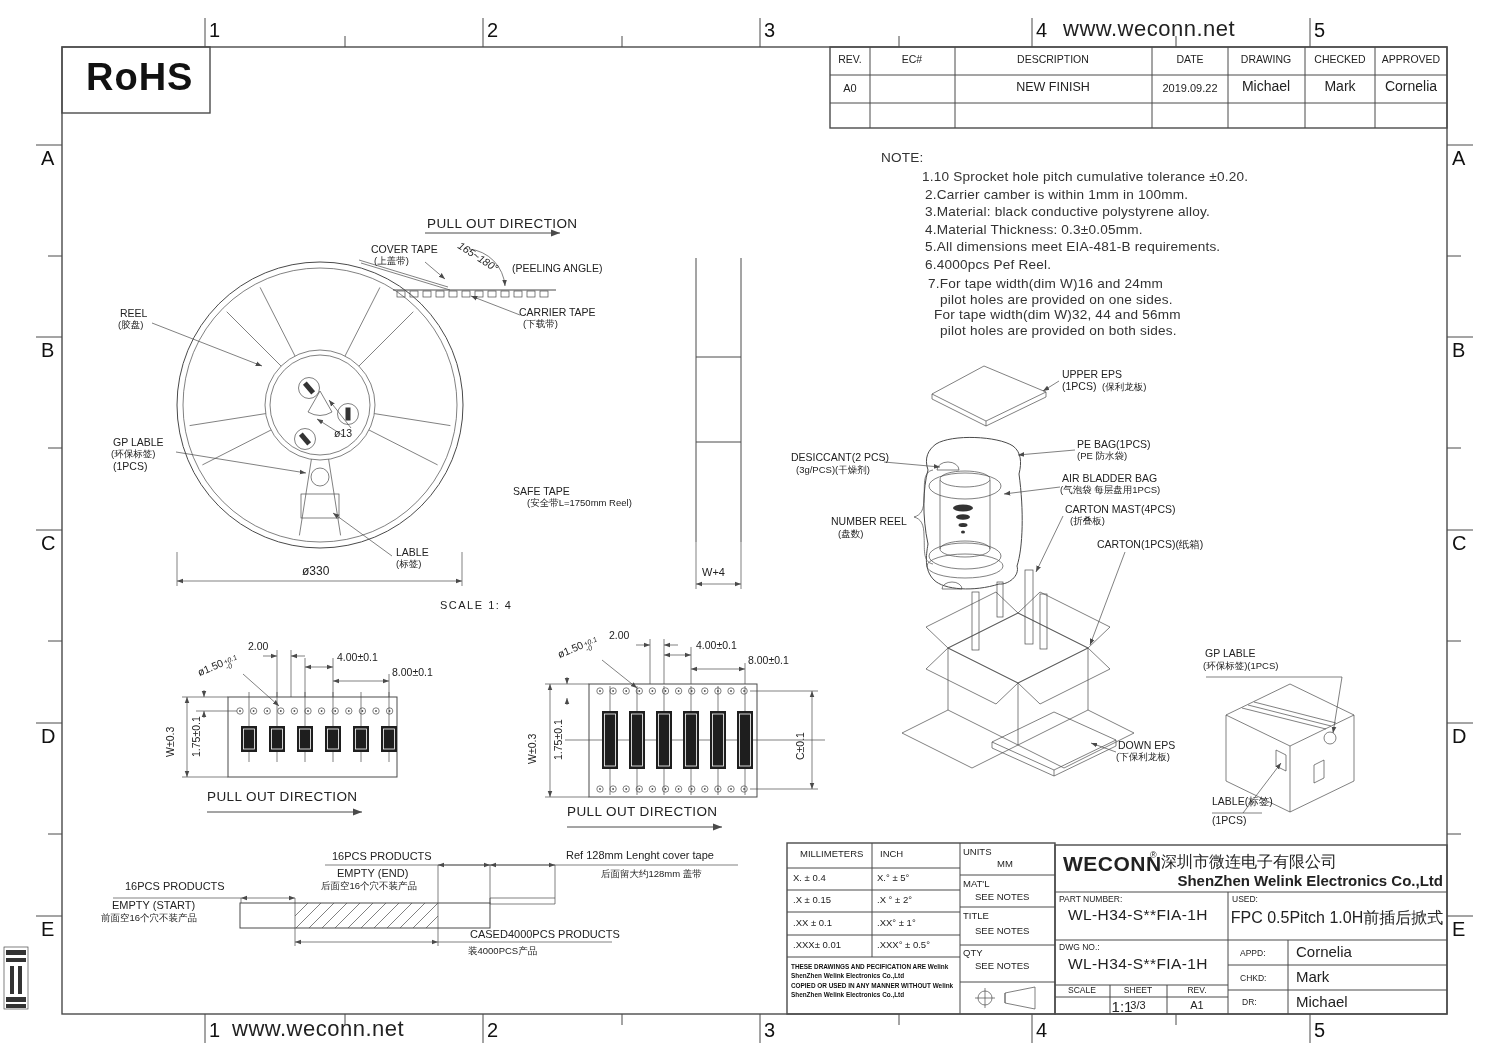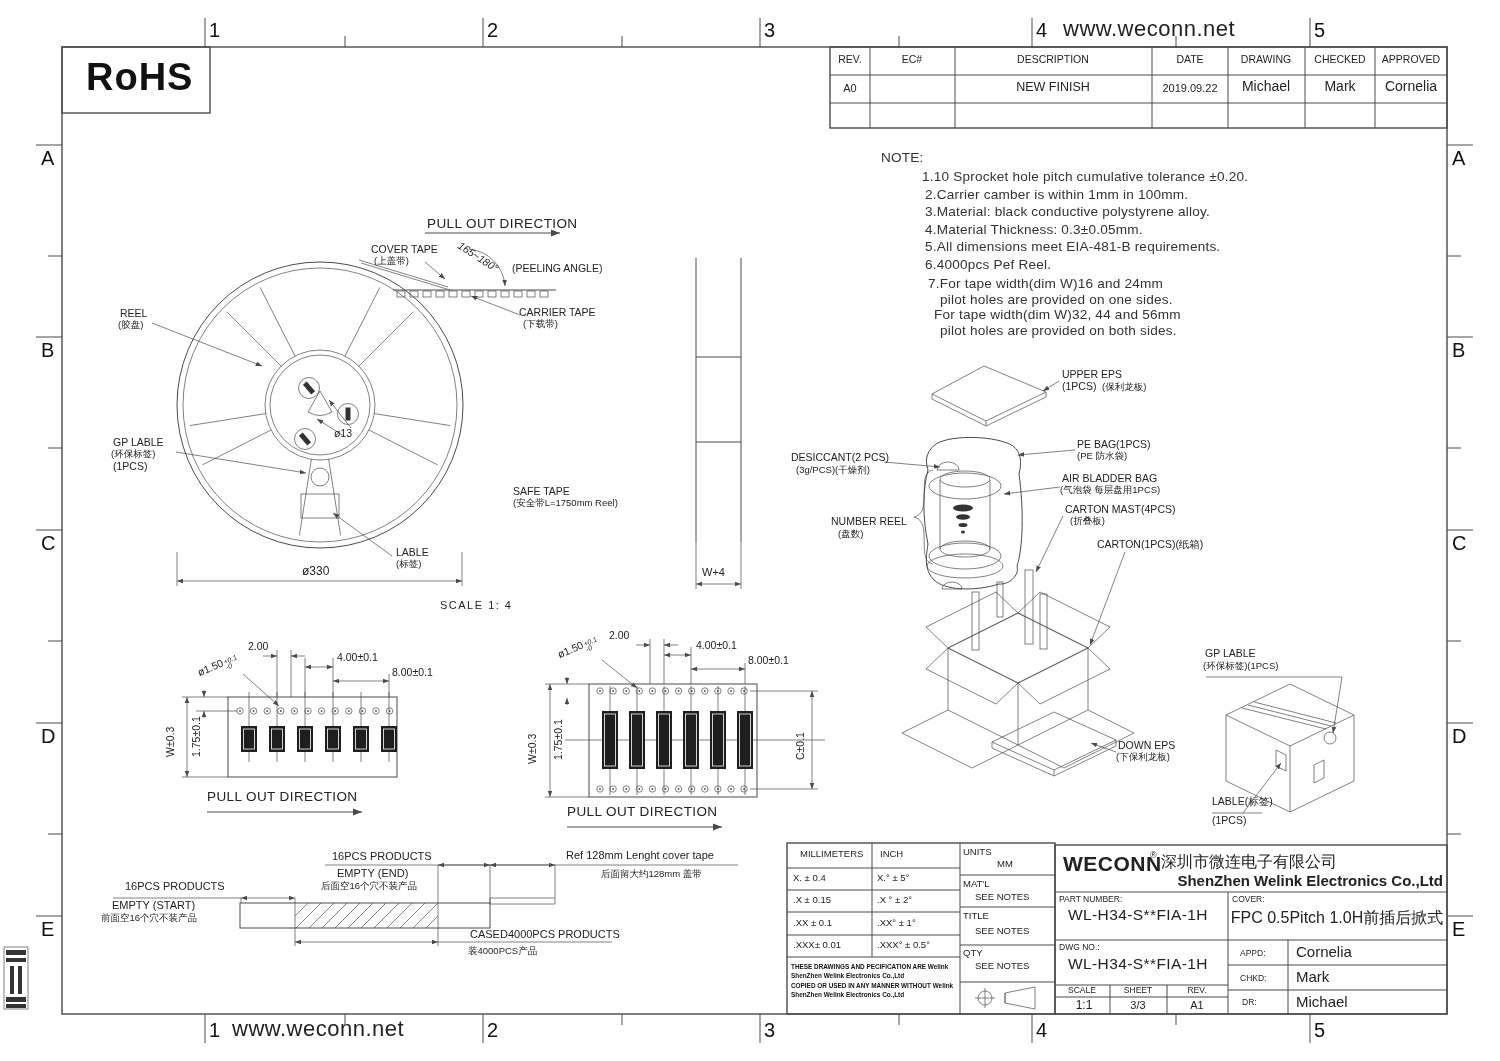--- a/index.html
+++ b/index.html
@@ -446,21 +446,21 @@
 <div class="t s10" style="left:512px;top:263px">(PEELING ANGLE)</div>
 <div class="t s10" style="left:519px;top:307px">CARRIER TAPE</div>
 <div class="t cn" style="left:523px;top:319px">(下载带)</div>
 <div class="t s10" style="left:120px;top:308px">REEL</div>
 <div class="t cn" style="left:118px;top:320px">(胶盘)</div>
 <div class="t s10" style="left:113px;top:437px">GP LABLE</div>
 <div class="t cn" style="left:111px;top:449px">(环保标签)</div>
 <div class="t s10" style="left:113px;top:461px">(1PCS)</div>
 <div class="t s10" style="left:334px;top:428px">ø13</div>
 <div class="t s10" style="left:513px;top:486px">SAFE TAPE</div>
-<div class="t cn" style="left:513px;top:498px">(安全带L=1750mm Reel)</div>
+<div class="t cn" style="left:527px;top:498px">(安全带L=1750mm Reel)</div>
 <div class="t s10" style="left:396px;top:547px">LABLE</div>
 <div class="t cn" style="left:396px;top:559px">(标签)</div>
 <div class="t s12" style="left:302px;top:565px">ø330</div>
 <div class="t s16" style="left:440px;top:599px">SCALE 1: 4</div>
 <div class="t s11" style="left:702px;top:566px">W+4</div>
 
 <div class="t s10" style="left:1062px;top:369px">UPPER EPS</div>
 <div class="t s10" style="left:1062px;top:381px">(1PCS)</div>
 <div class="t cn" style="left:1102px;top:382px">(保利龙板)</div>
 <div class="t s10" style="left:1077px;top:439px">PE BAG(1PCS)</div>
@@ -537,30 +537,30 @@
 <div class="t disc" style="left:791px;top:971px">ShenZhen Welink Electronics Co.,Ltd</div>
 <div class="t disc" style="left:791px;top:981px">COPIED OR USED IN ANY MANNER WITHOUT Welink</div>
 <div class="t disc" style="left:791px;top:990px">ShenZhen Welink Electronics Co.,Ltd</div>
 
 <div class="t" style="left:1063px;top:852px;font-size:21px;font-weight:800;letter-spacing:.5px">WECONN</div>
 <div class="t" style="left:1150px;top:850px;font-size:9px">®</div>
 <div class="t" style="left:1161px;top:853px;font-size:16px">深圳市微连电子有限公司</div>
 <div class="t r" style="left:1443px;top:873px;font-size:15px;font-weight:700">ShenZhen Welink Electronics Co.,Ltd</div>
 <div class="t" style="left:1059px;top:895px;font-size:8.5px">PART NUMBER:</div>
 <div class="t" style="left:1068px;top:906px;font-size:15.5px;letter-spacing:.4px">WL-H34-S**FIA-1H</div>
-<div class="t" style="left:1232px;top:895px;font-size:8.5px">COVER:</div>
+<div class="t" style="left:1232px;top:895px;font-size:8.5px">USED:</div>
 <div class="t c" style="left:1337px;top:909px;font-size:16px">FPC 0.5Pitch 1.0H前插后掀式</div>
 <div class="t" style="left:1059px;top:943px;font-size:8.5px">DWG NO.:</div>
 <div class="t" style="left:1068px;top:955px;font-size:15.5px;letter-spacing:.4px">WL-H34-S**FIA-1H</div>
 <div class="t" style="left:1240px;top:949px;font-size:8.5px">APPD:</div>
 <div class="t" style="left:1296px;top:944px;font-size:15px">Cornelia</div>
 <div class="t" style="left:1240px;top:974px;font-size:8.5px">CHKD:</div>
 <div class="t" style="left:1296px;top:969px;font-size:15px">Mark</div>
 <div class="t" style="left:1242px;top:998px;font-size:8.5px">DR:</div>
 <div class="t" style="left:1296px;top:994px;font-size:15px">Michael</div>
 <div class="t c" style="left:1082px;top:986px;font-size:8.5px">SCALE</div>
-<div class="t c" style="left:1084px;top:999px;font-size:12px">1:1</div>
+<div class="t c" style="left:1122px;top:999px;font-size:15px">1:1</div>
 <div class="t c" style="left:1138px;top:986px;font-size:8.5px">SHEET</div>
 <div class="t c" style="left:1138px;top:999px;font-size:11px">3/3</div>
 <div class="t c" style="left:1197px;top:986px;font-size:8.5px">REV.</div>
 <div class="t c" style="left:1197px;top:999px;font-size:11px">A1</div>
 
 </div>
 
 </body></html>

